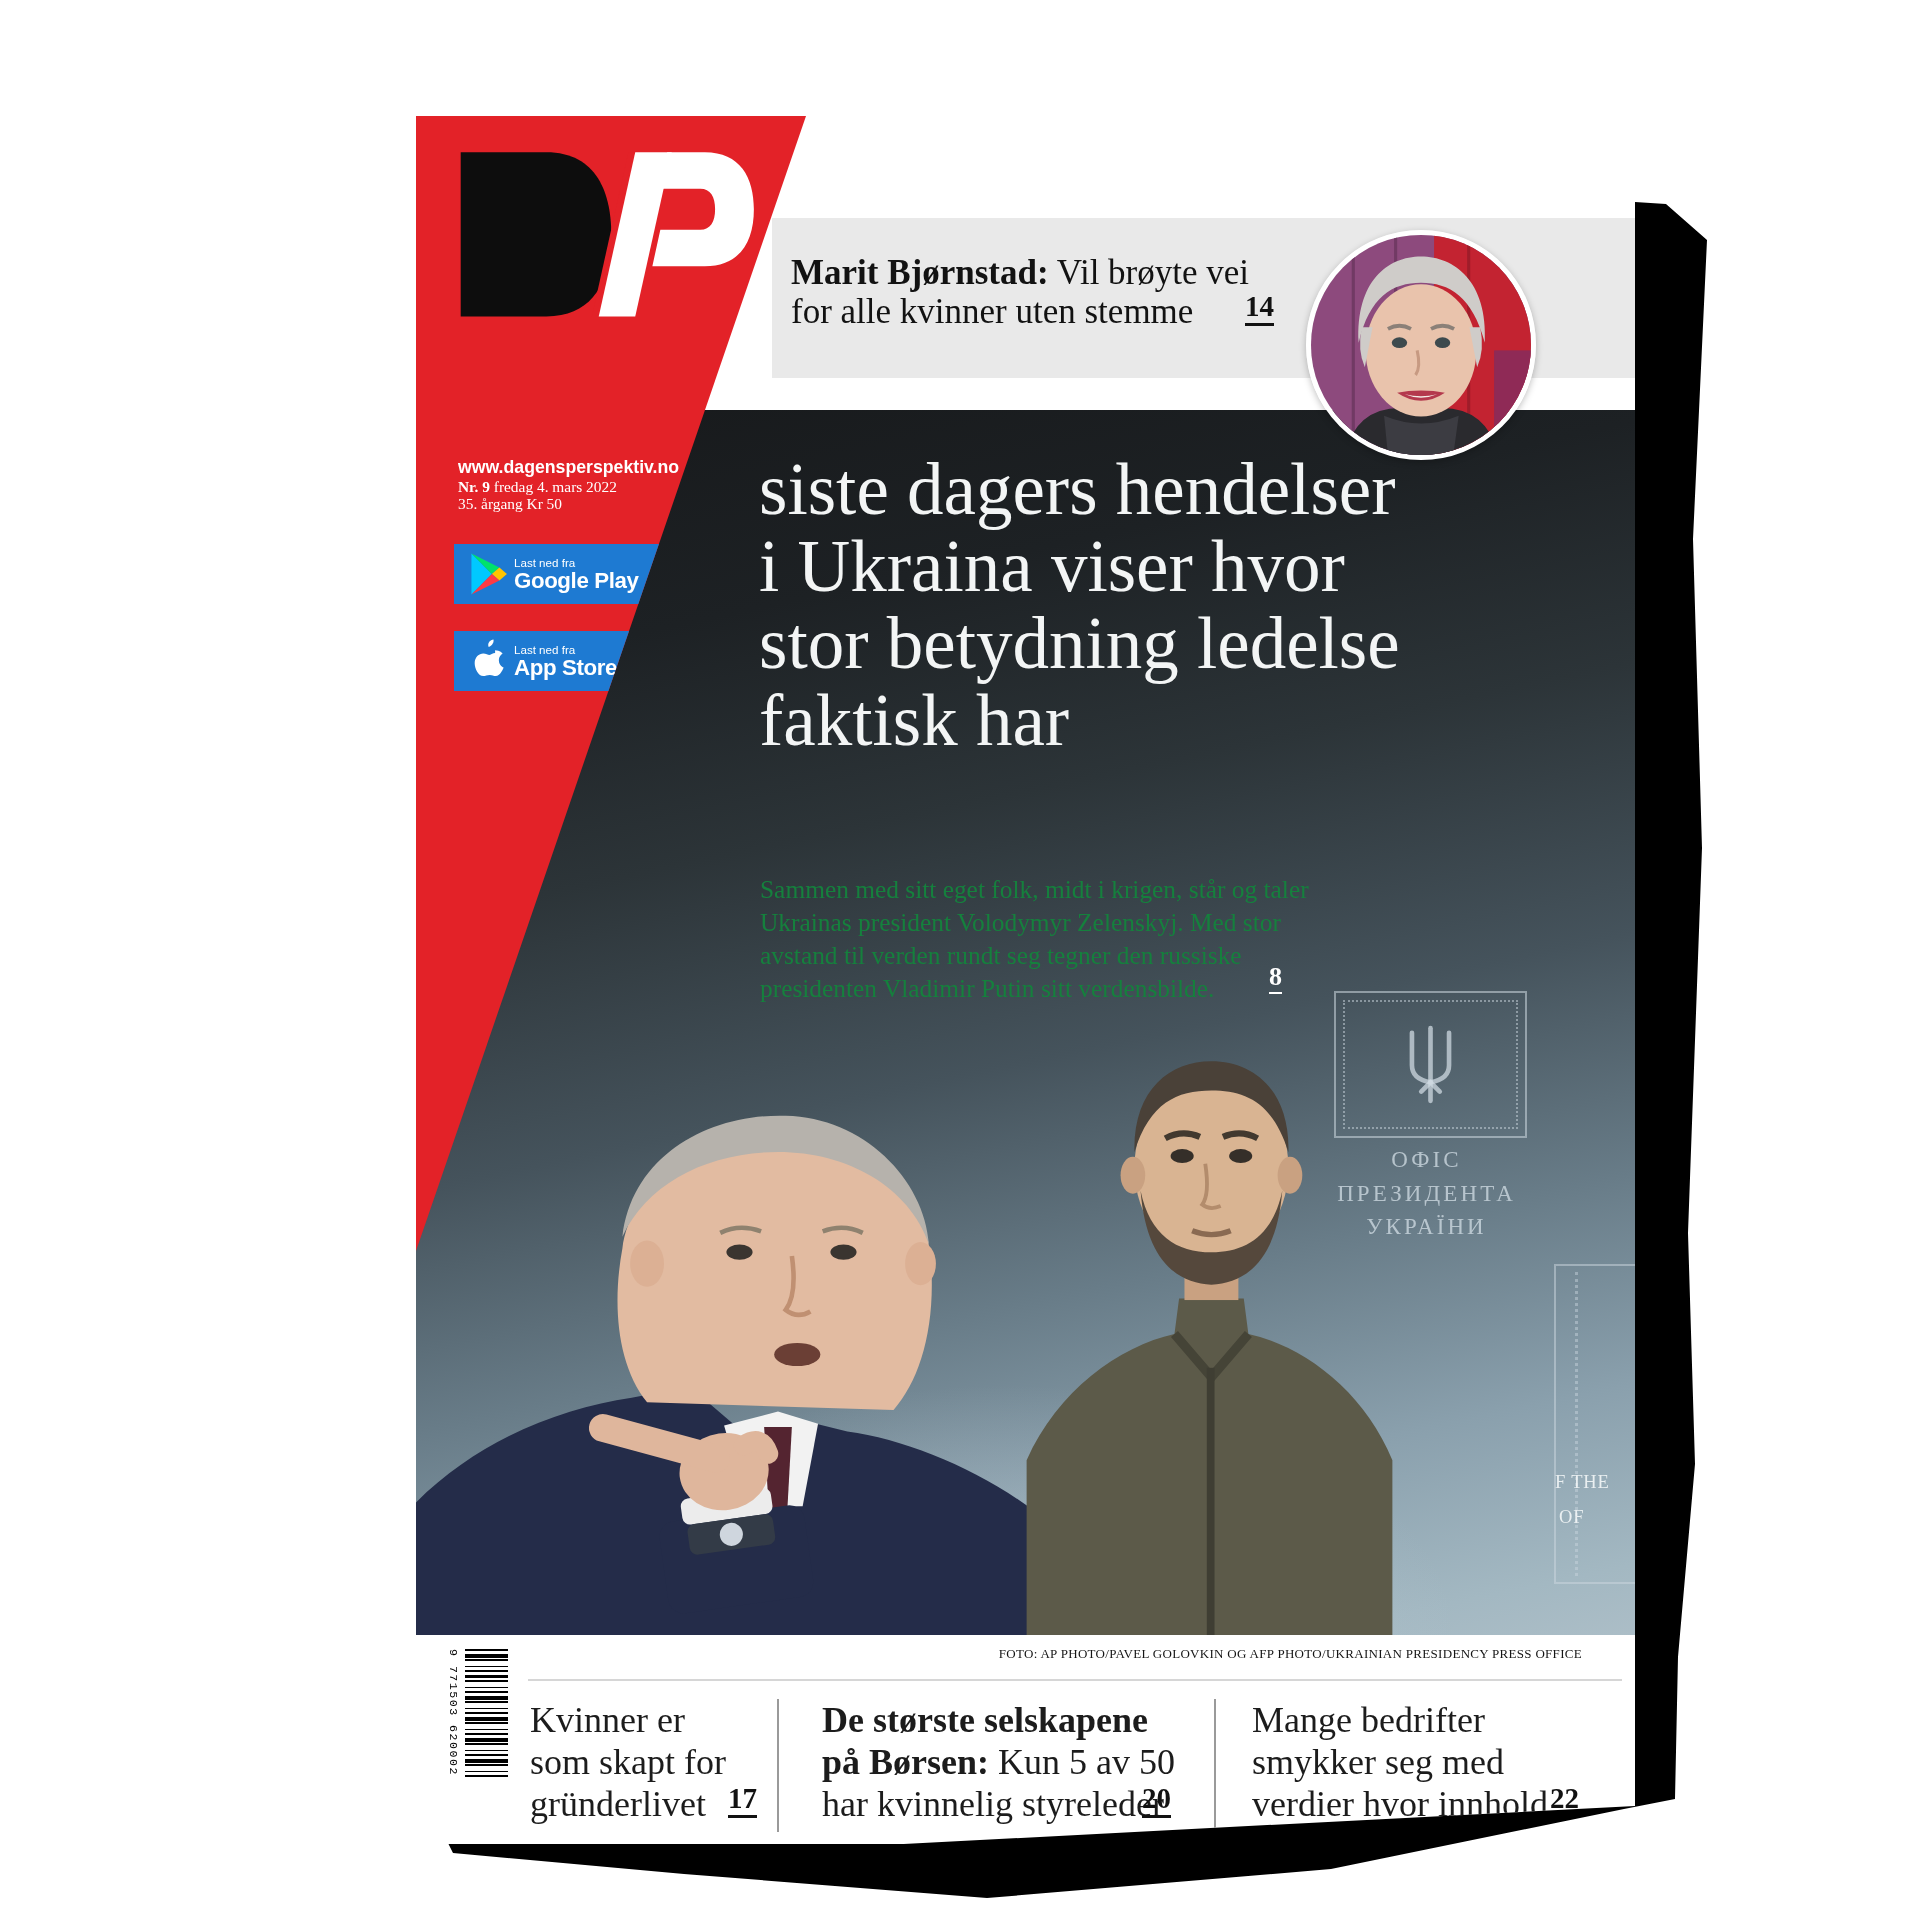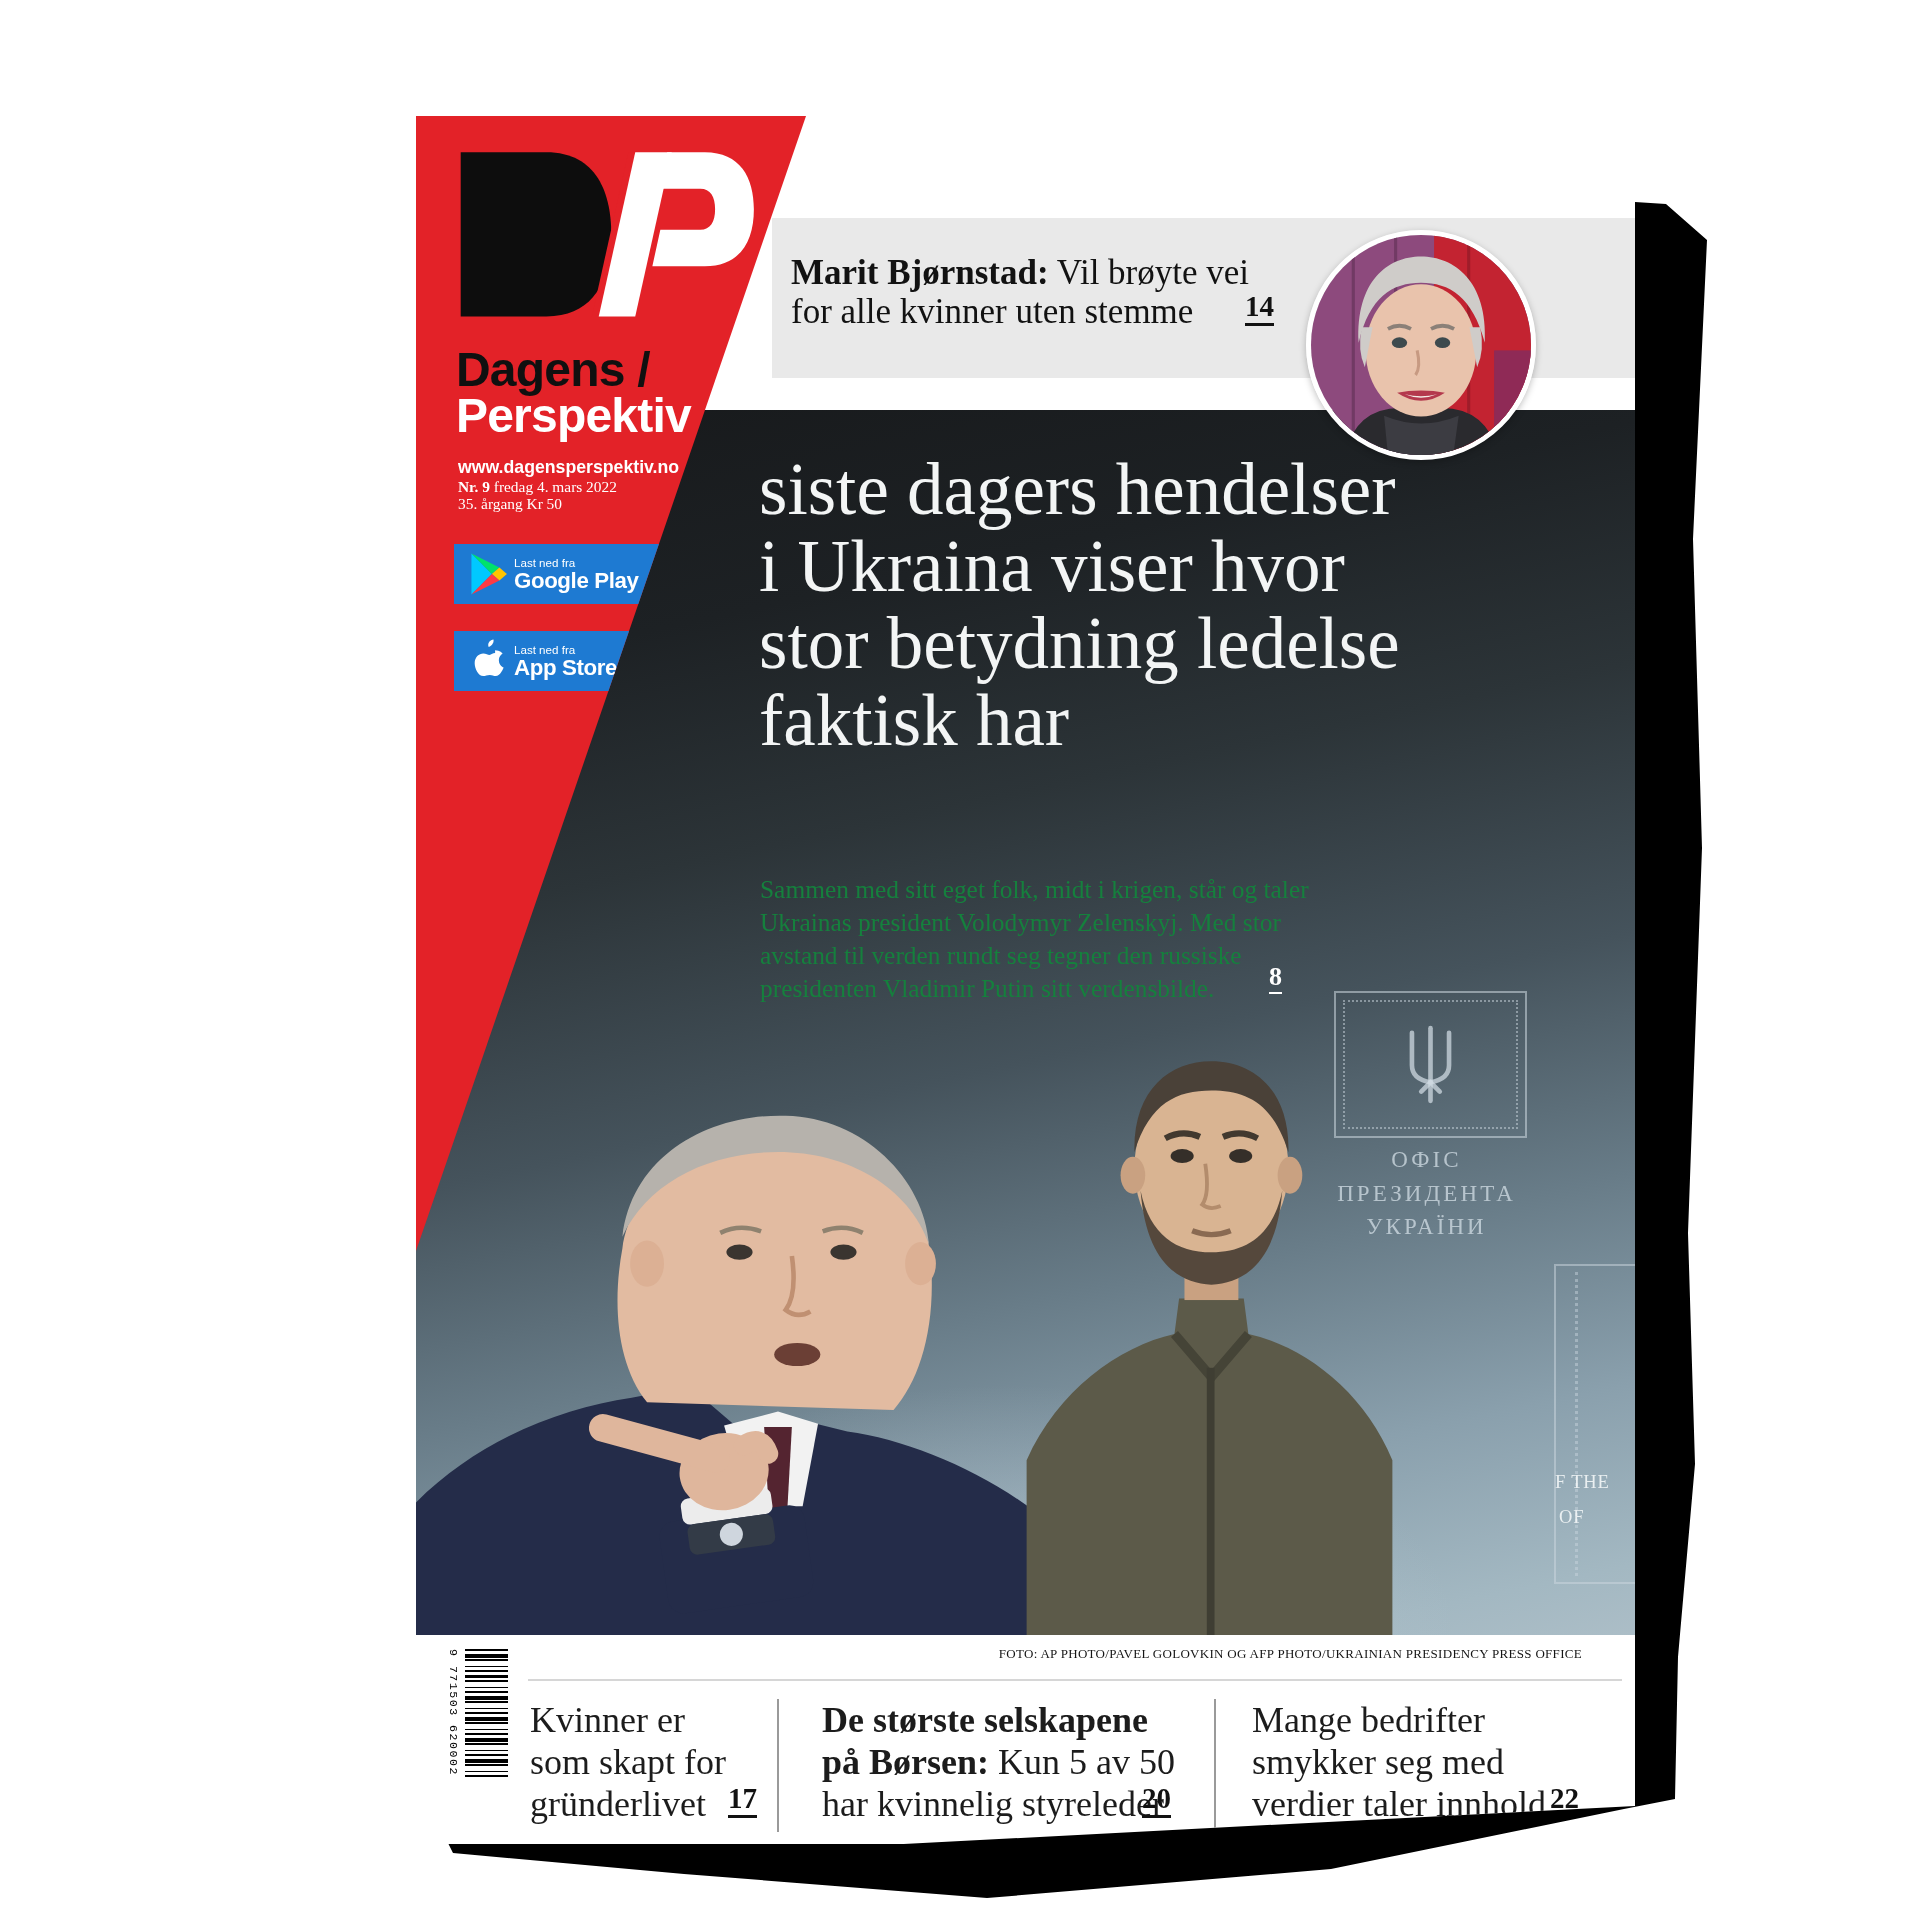--- a/index.html
+++ b/index.html
@@ -195,24 +195,20 @@
     </div>
 
     <div class="red-wedge">
       <svg class="logo-mono" width="308" height="216" viewBox="0 0 540 310">
         <path d="M10,8 H160 C250,8 274,82 274,152 C274,222 250,296 160,296 H10 Z" fill="#0d0d0d"></path>
         <polygon points="240,296 304,8 342,8 278,296" fill="#e32228"></polygon>
         <polygon points="316,8 380,8 316,296 252,296" fill="#ffffff"></polygon>
         <path d="M372,8 H438 C500,8 524,52 524,108 C524,164 500,208 438,208 H346
                  L360,144 H430 C448,144 456,130 456,108 C456,86 448,72 430,72 H358 Z" fill="#ffffff"></path>
       </svg>
-      <div class="logo-word">
-        <div class="w1">Dagens /</div>
-        <div class="w2">Perspektiv</div>
-      </div>
       <div class="mast-small mast-www">www.dagensperspektiv.no</div>
       <div class="mast-small mast-issue"><b>Nr. 9</b><span> fredag 4. mars 2022</span></div>
       <div class="mast-small mast-issue2">35. årgang  Kr 50</div>
 
       <div class="badge badge-gp">
         <svg class="badge-icon" viewBox="0 0 80 84">
           <polygon points="12,4 12,80 50,42" fill="#00c9ff"></polygon>
           <polygon points="12,4 64,30 50,42" fill="#00e26b"></polygon>
           <polygon points="64,30 78,42 64,54 50,42" fill="#ffc400"></polygon>
           <polygon points="12,80 64,54 50,42" fill="#ff3a44"></polygon>
@@ -293,21 +289,21 @@
       <div><b>på Børsen:</b><span> Kun 5 av 50</span></div>
       <div>har kvinnelig styreleder</div>
     </div>
     <span class="pagenum tnum" style="left:726px;top:1668px">20</span>
 
     <div class="tdiv" style="left:798px"></div>
 
     <div class="tcol" style="left:836px">
       <div>Mange bedrifter</div>
       <div>smykker seg med</div>
-      <div>verdier taler innhold</div>
+      <div>verdier hvor innhold</div>
     </div>
     <span class="pagenum tnum" style="left:1134px;top:1668px">22</span>
 
     <div class="barcode">
       <div class="barcode-digits">9 771503 620002</div>
       <div class="barcode-bars"></div>
     </div>
 
   </div>
 </div>

